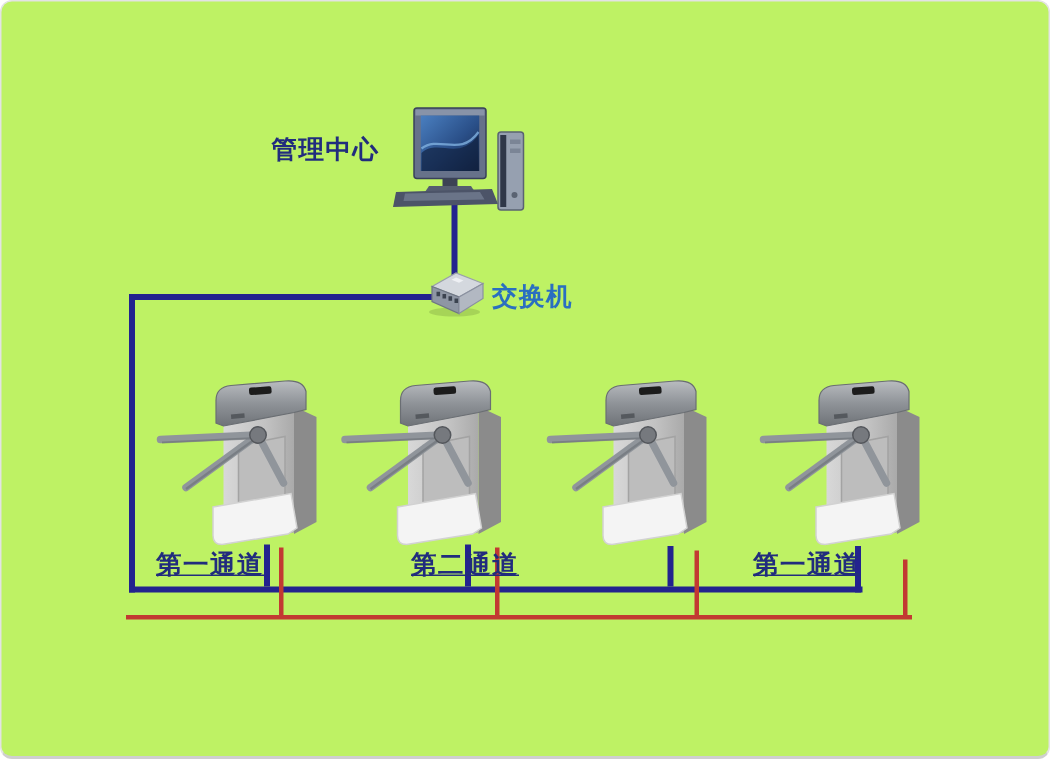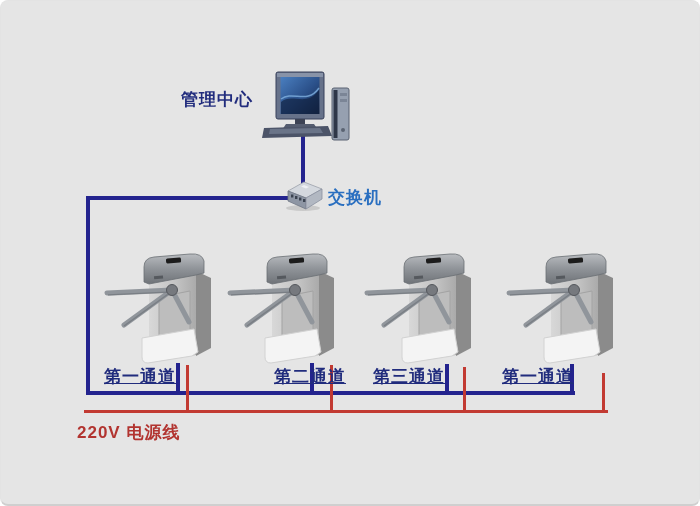--- a/index.html
+++ b/index.html
@@ -1,18 +1,18 @@
 <!DOCTYPE html>
 <html style="--comm_line: #23238e; --power_line: #c23a32; --blue_label: #2a6fc0; --navy_label: #212c7d; --red_label: #b23430;"><head>
 <meta charset="utf-8">
 <style>
   html,body{margin:0;padding:0;background:#fff;}
   .canvas{
     position:relative;width:700px;height:506px;box-sizing:border-box;
-    background:#e5e5e5;border:1px solid #e3e3e3;border-bottom:2px solid #cfcfcf;
+    background:#bef264;border:1px solid #e3e3e3;border-bottom:2px solid #cfcfcf;
     border-radius:8px;overflow:hidden;
     font-family:"Liberation Sans","DejaVu Sans",sans-serif;
   }
   .line{position:absolute;}
   .comm{background:var(--comm_line,#23238e);}
   .power{background:var(--power_line,#c23a32);}
   .lbl{position:absolute;font-weight:bold;white-space:nowrap;}
   .lbl-navy{color:var(--navy_label,#212c7d);font-size:17px;letter-spacing:1px;}
   .lbl-blue{color:var(--blue_label,#2a6fc0);font-size:16px;letter-spacing:1px;}
   .lbl-red{color:var(--red_label,#b23430);font-size:17px;letter-spacing:1px;}
@@ -138,17 +138,15 @@
   <div class="dev" style="left:505px;top:250px;">
     <svg width="110" height="116">
         <use href="#turnstile"></use>
       </svg>
   </div>
 
   <div class="lbl lbl-navy" style="left:180px;top:87px;">管理中心</div>
   <div class="lbl lbl-blue" style="left:327px;top:185px;font-size:17px;">交换机</div>
   <div class="lbl lbl-navy chan" style="left:91px;top:364px;">第一通道</div>
   <div class="lbl lbl-navy chan" style="left:233px;top:364px;margin-left:28px;">第二通道</div>
-  <div class="lbl lbl-navy chan" style="left:360px;top:364px;">第三通道</div>
   <div class="lbl lbl-navy chan" style="left:489px;top:364px;">第一通道</div>
-  <div class="lbl lbl-red" style="left:76px;top:420px;">220V 电源线</div>
 
 </div>
 
 </body></html>

